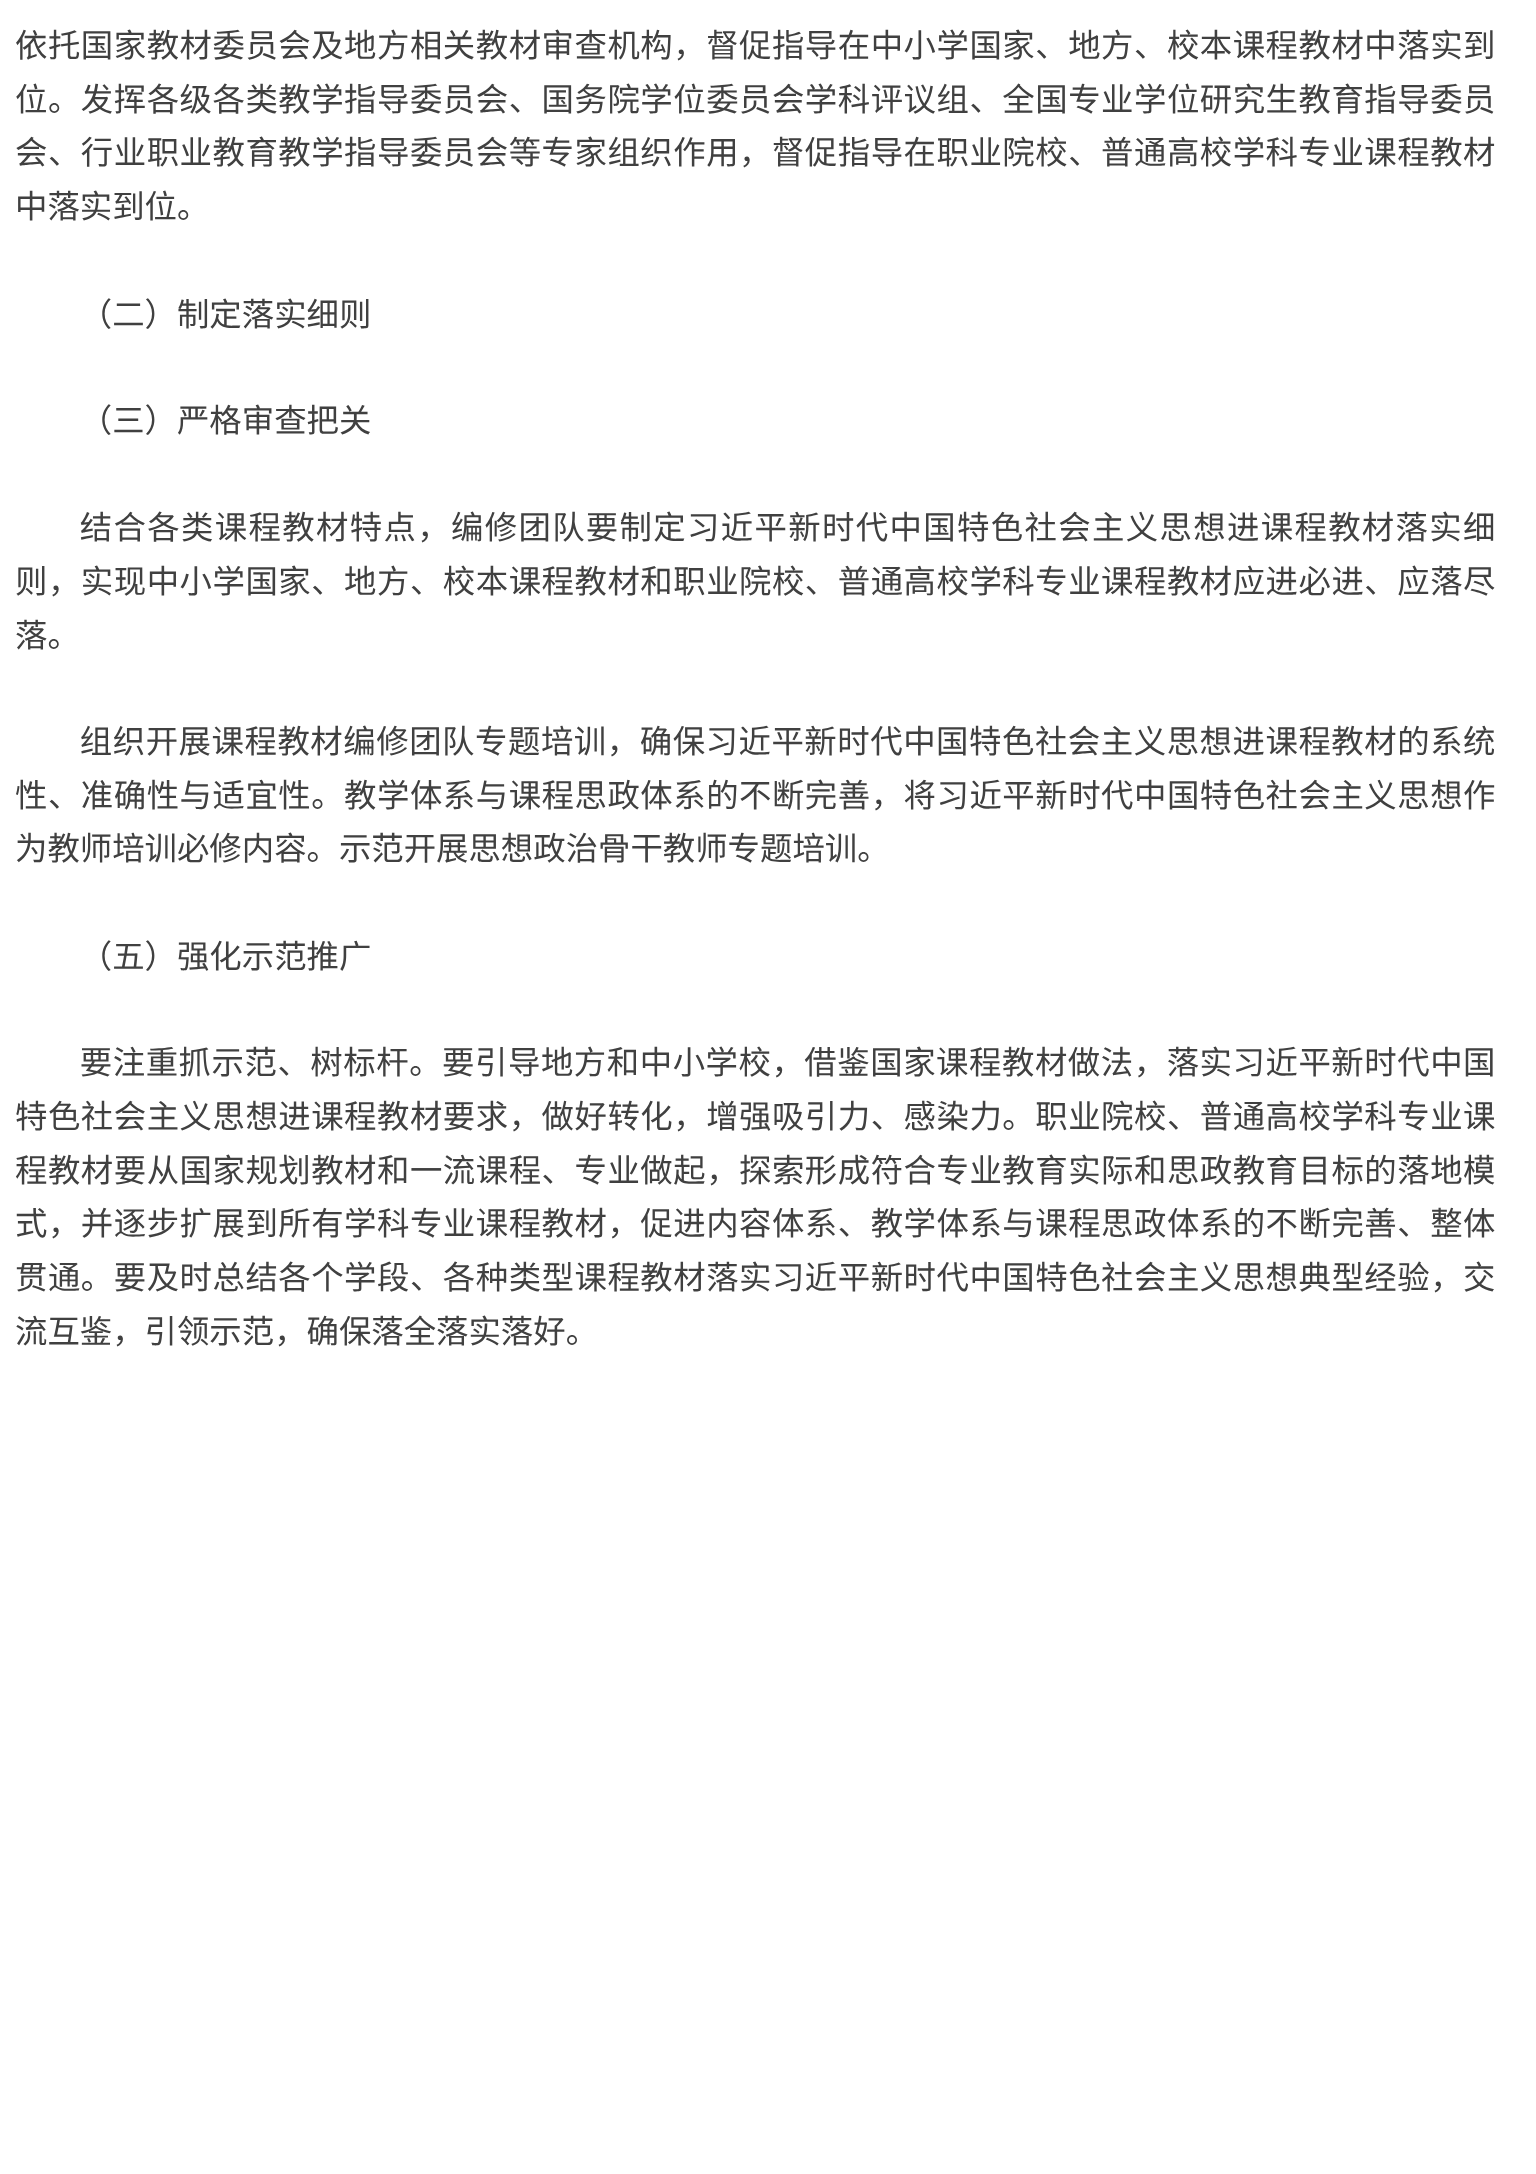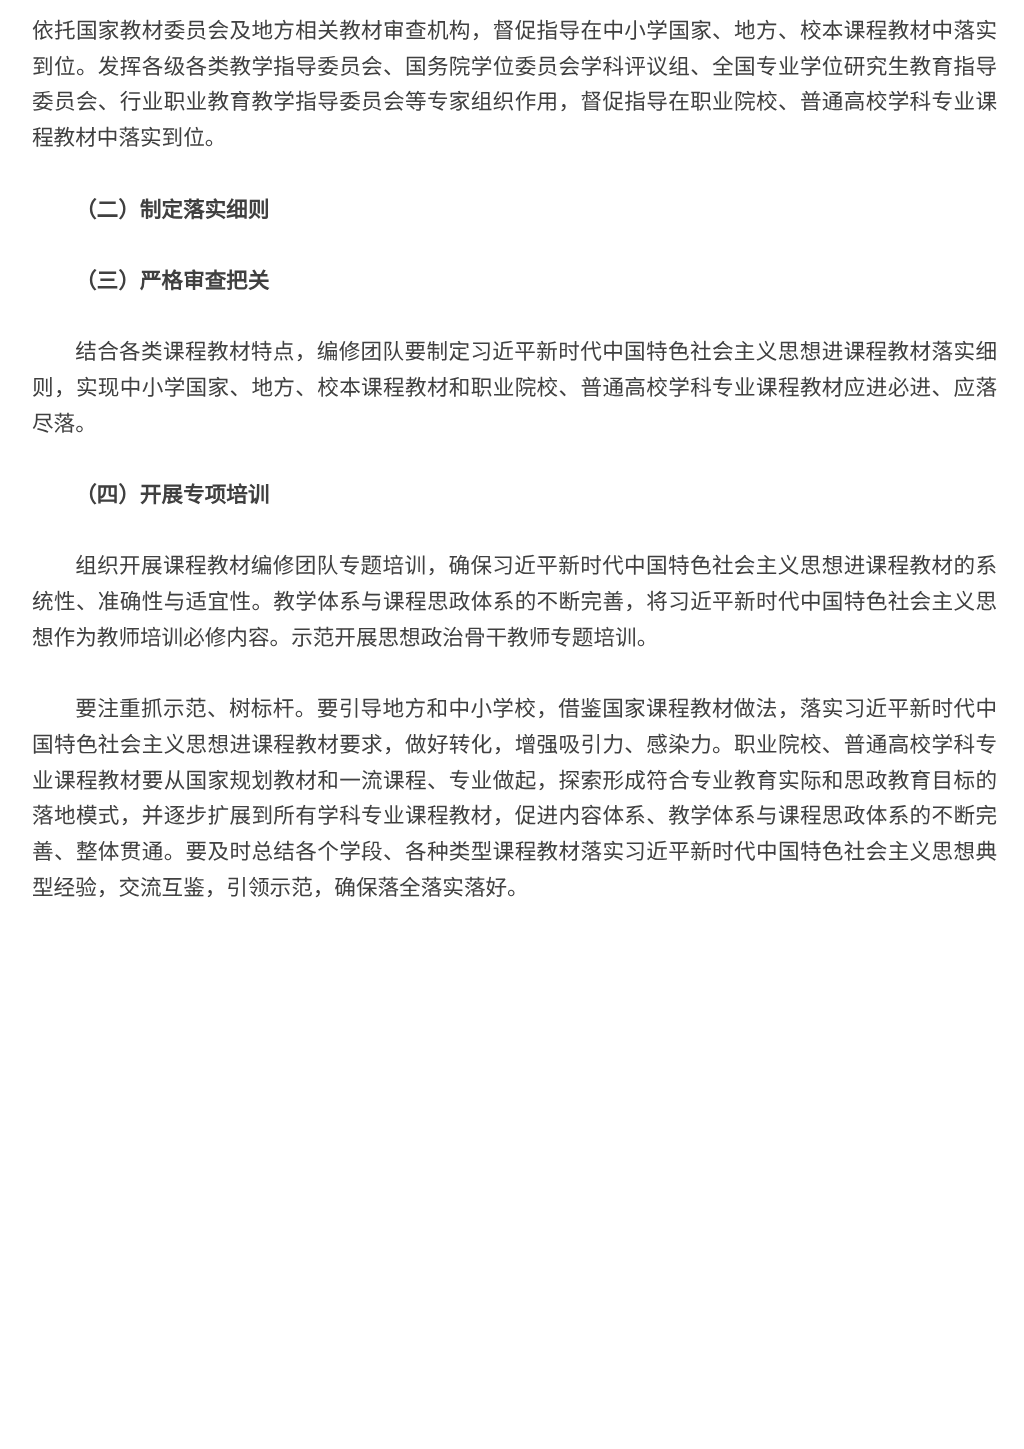--- a/index.html
+++ b/index.html
@@ -11,58 +11,58 @@
     position: relative;
     width: 1024px;
     height: 1449px;
     background: #ffffff;
     overflow: hidden;
     box-sizing: border-box;
   }
   .content {
     box-sizing: border-box;
     width: 100%;
-    padding: 14px 27px 0 32px;
+    padding: 14px 27px 0 10px;
     font-family: "Liberation Serif", "DejaVu Serif", serif;
     font-size: 21.6px;
     line-height: 35.7px;
     color: #404040;
     text-align: justify;
     letter-spacing: 0;
   }
   .block {
     margin: 0 0 35.7px 0;
     font-weight: normal;
   }
   .block.indent {
     text-indent: 2em;
   }
   .block.heading {
     font-size: 21.6px;
-    font-weight: bold;
+    font-weight: normal;
     margin-top: 31px;
   }
   .block:last-child {
     margin-bottom: 0;
   }
 </style>
 </head>
 <body>
 
 <div class="page">
   <div class="content">
     <p class="block">依托国家教材委员会及地方相关教材审查机构，督促指导在中小学国家、地方、校本课程教材中落实到位。发挥各级各类教学指导委员会、国务院学位委员会学科评议组、全国专业学位研究生教育指导委员会、行业职业教育教学指导委员会等专家组织作用，督促指导在职业院校、普通高校学科专业课程教材中落实到位。</p>
 
     <p class="block indent heading">（二）制定落实细则</p>
 
     <p class="block indent heading">（三）严格审查把关</p>
 
     <p class="block indent">结合各类课程教材特点，编修团队要制定习近平新时代中国特色社会主义思想进课程教材落实细则，实现中小学国家、地方、校本课程教材和职业院校、普通高校学科专业课程教材应进必进、应落尽落。</p>
 
 
-    <p class="block indent heading">（四）开展专项培训</p>
 
     <p class="block indent">组织开展课程教材编修团队专题培训，确保习近平新时代中国特色社会主义思想进课程教材的系统性、准确性与适宜性。教学体系与课程思政体系的不断完善，将习近平新时代中国特色社会主义思想作为教师培训必修内容。示范开展思想政治骨干教师专题培训。</p>
 
+    <p class="block indent heading">（五）强化示范推广</p>
 
     <p class="block indent">要注重抓示范、树标杆。要引导地方和中小学校，借鉴国家课程教材做法，落实习近平新时代中国特色社会主义思想进课程教材要求，做好转化，增强吸引力、感染力。职业院校、普通高校学科专业课程教材要从国家规划教材和一流课程、专业做起，探索形成符合专业教育实际和思政教育目标的落地模式，并逐步扩展到所有学科专业课程教材，促进内容体系、教学体系与课程思政体系的不断完善、整体贯通。要及时总结各个学段、各种类型课程教材落实习近平新时代中国特色社会主义思想典型经验，交流互鉴，引领示范，确保落全落实落好。</p>
   </div>
 </div>
 
 </body></html>

